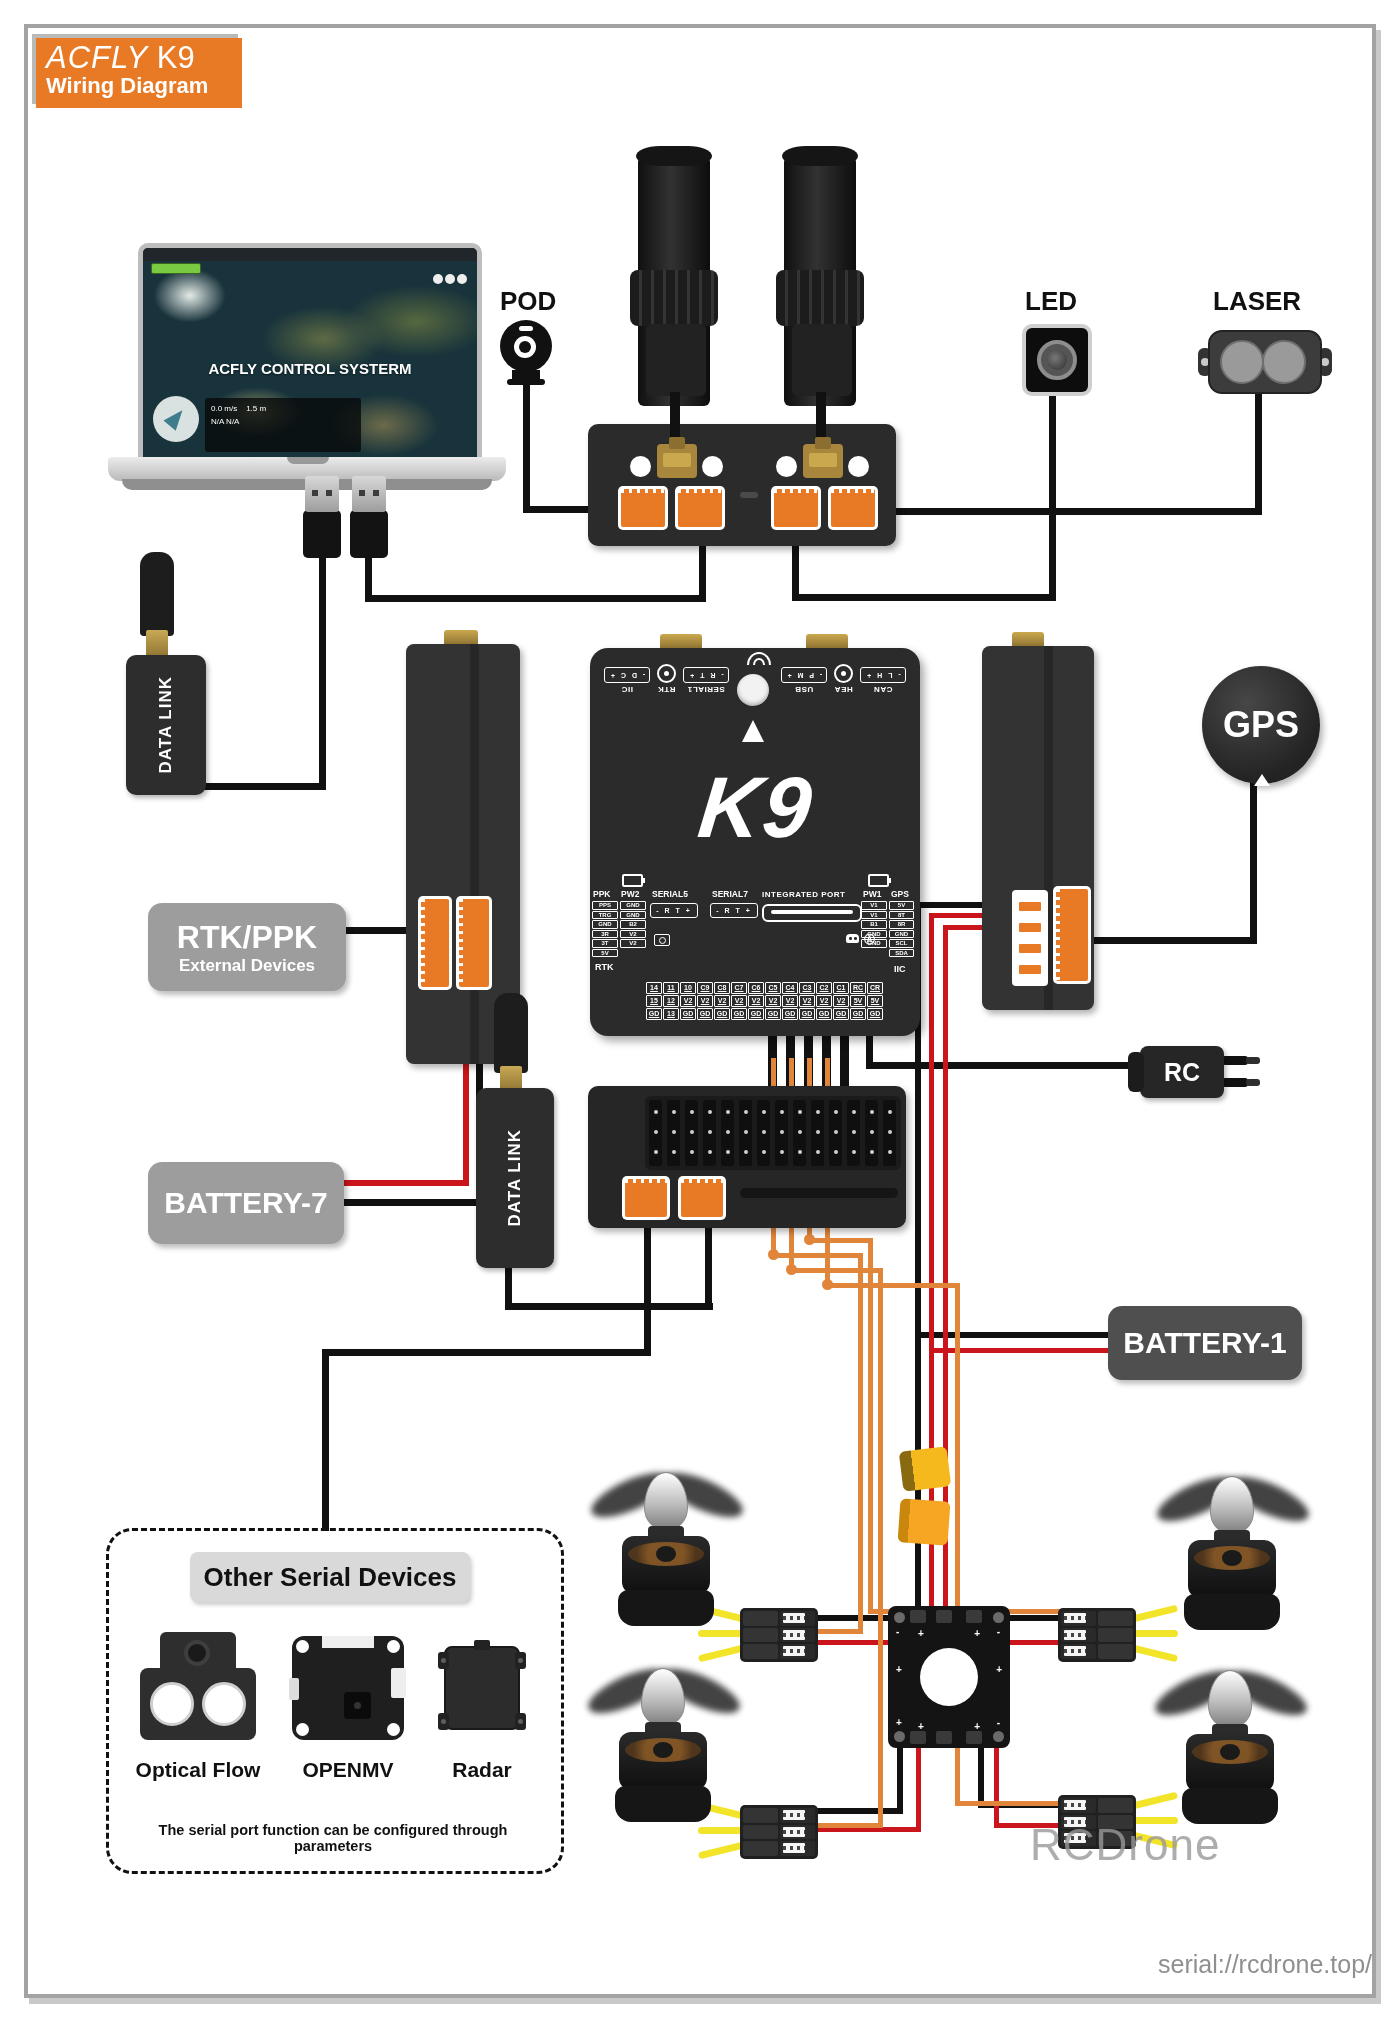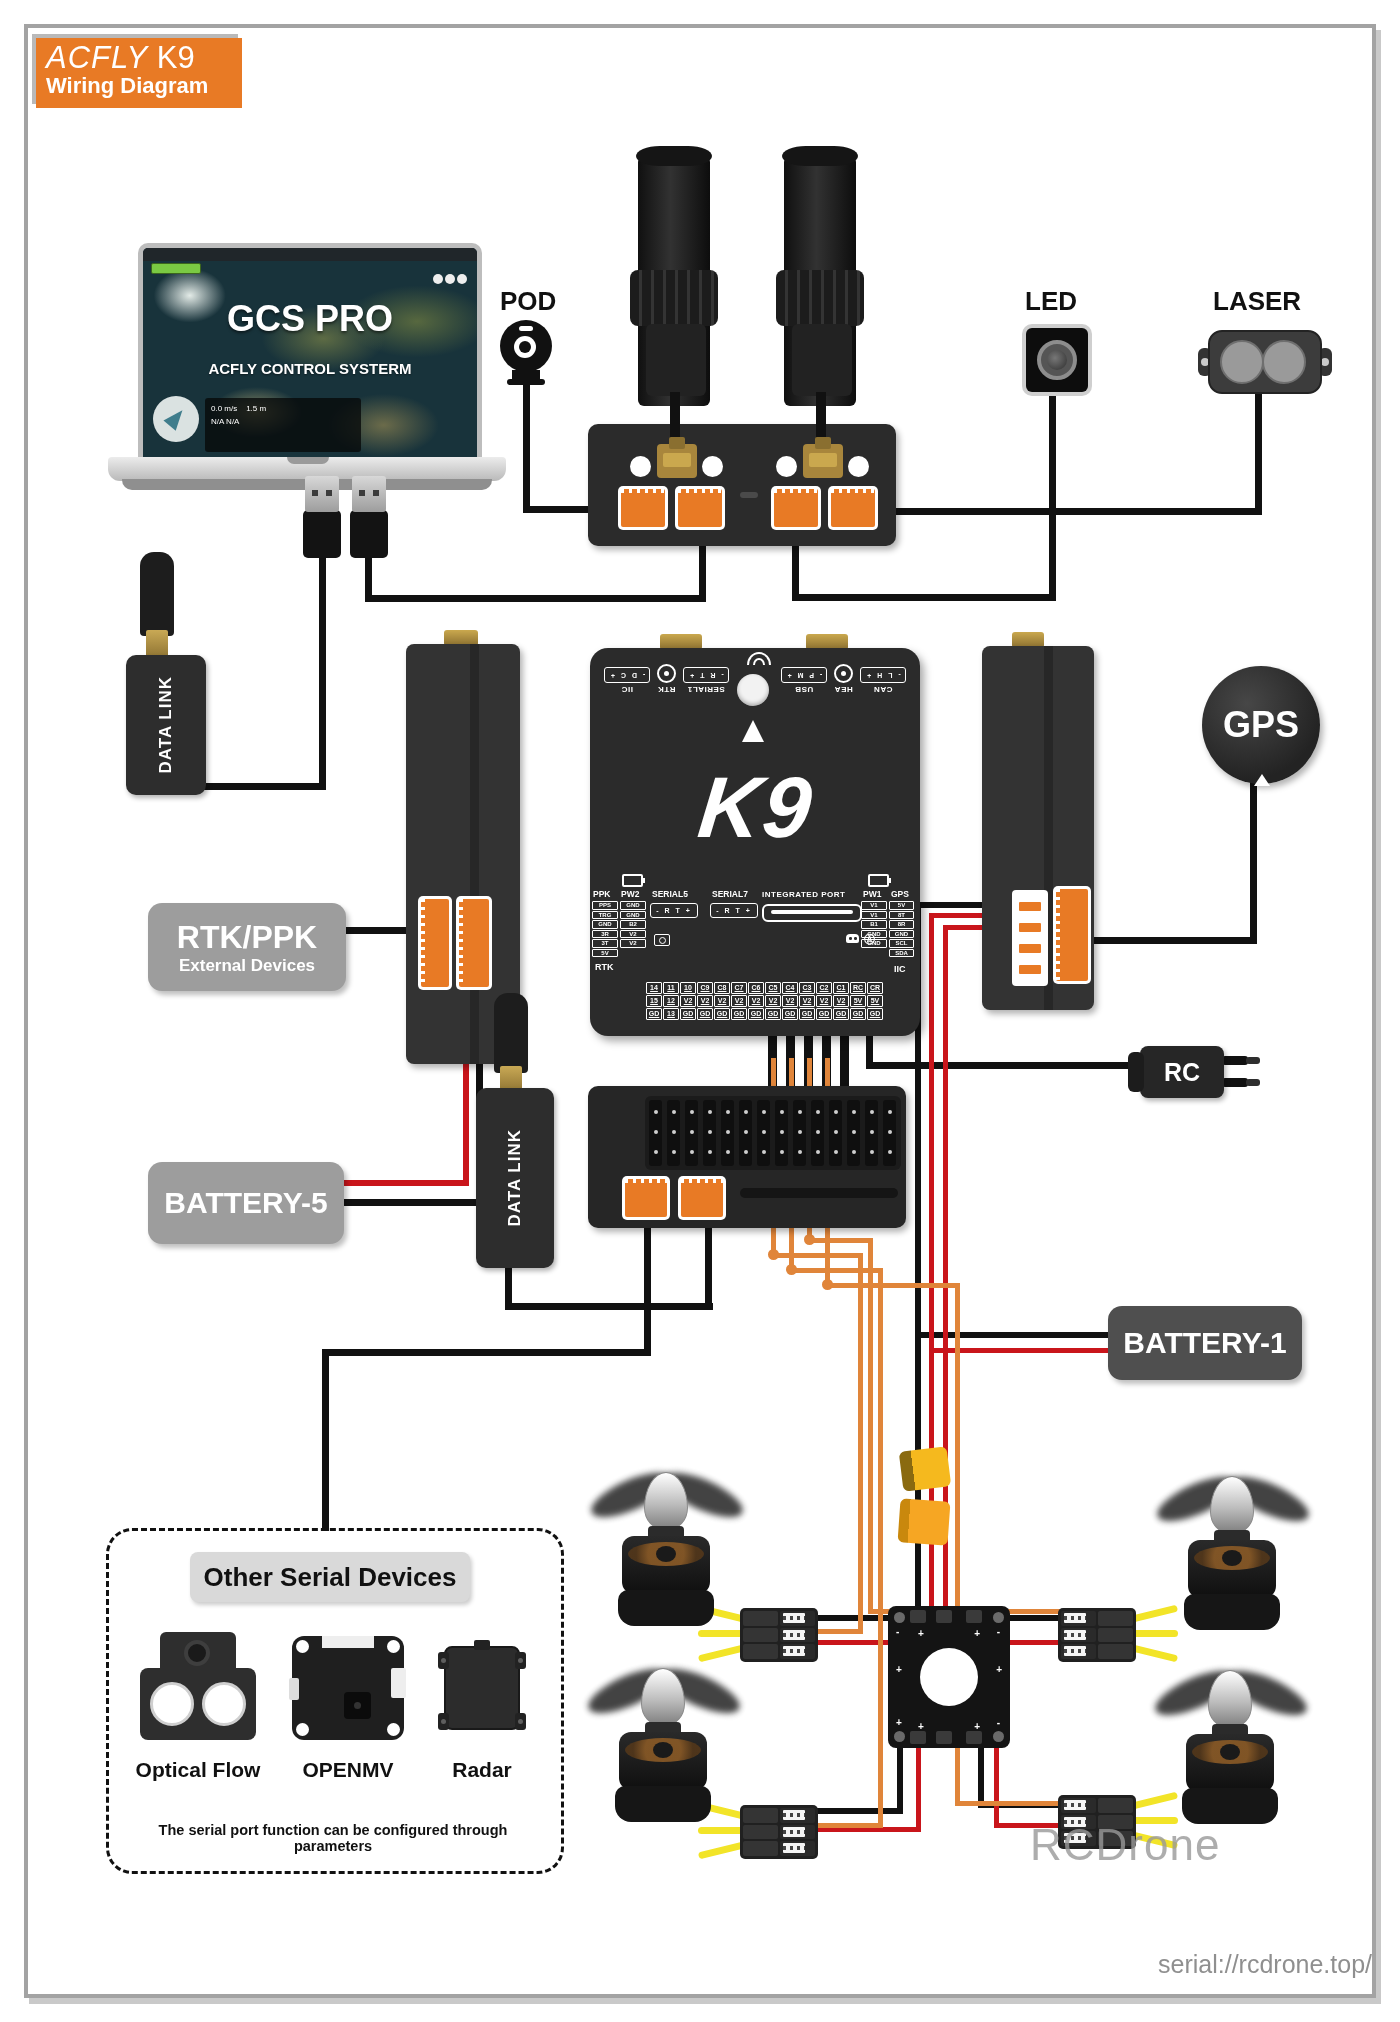--- a/index.html
+++ b/index.html
@@ -387,21 +387,20 @@
           <i></i>
         </div>
         <div class="c"></div>
       </div>
     </div>
 
   <div class="abs lt-screen">
     <div class="lt-top"></div>
     <div class="lt-green"></div>
     <div class="lt-dots"><i></i><i></i><i></i></div>
-    <div class="lt-title">GCS PRO</div>
     <div class="lt-sub">ACFLY CONTROL SYSTERM</div>
     <div class="lt-compass">
         <div class="lt-needle"></div>
       </div>
     <div class="lt-telem">
       <div><span>0.0 m/s</span>&nbsp;&nbsp;&nbsp;
            <span>1.5 m</span></div>
       <div>N/A   N/A</div>
     </div>
   </div>
@@ -508,21 +507,21 @@
       <div class="in"></div>
     </div>
   <div class="oconnV" style="left:456px;top:896px;width:36px;height:94px;">
       <div class="in"></div>
     </div>
 
   <div class="glabel" style="left:148px;top:903px;width:198px;height:88px;">
     <div style="font-size:32px;">RTK/PPK</div>
     <div style="font-size:17px;">External Devices</div>
   </div>
-  <div class="glabel" style="left:148px;top:1162px;width:196px;height:82px;font-size:30px;">BATTERY-5</div>
+  <div class="glabel" style="left:148px;top:1162px;width:196px;height:82px;font-size:30px;">BATTERY-7</div>
 
   <div class="dl-ant" style="left:494px;top:993px;width:34px;height:80px;"></div>
   <div class="dl-sma" style="left:500px;top:1066px;width:22px;height:28px;"></div>
   <div class="dl-body" style="left:476px;top:1088px;width:78px;height:180px;">
     <span class="vtext">DATA LINK</span>
     </div>
 
   <div class="abs k9"></div>
   <div class="smanub" style="left:660px;top:634px;width:42px;height:16px;"></div>
   <div class="smanub" style="left:806px;top:634px;width:42px;height:16px;"></div>

